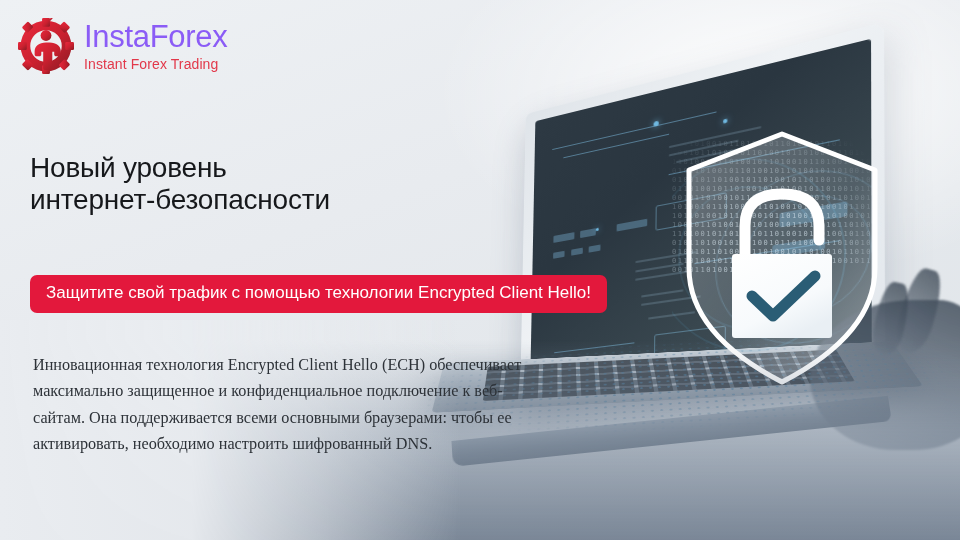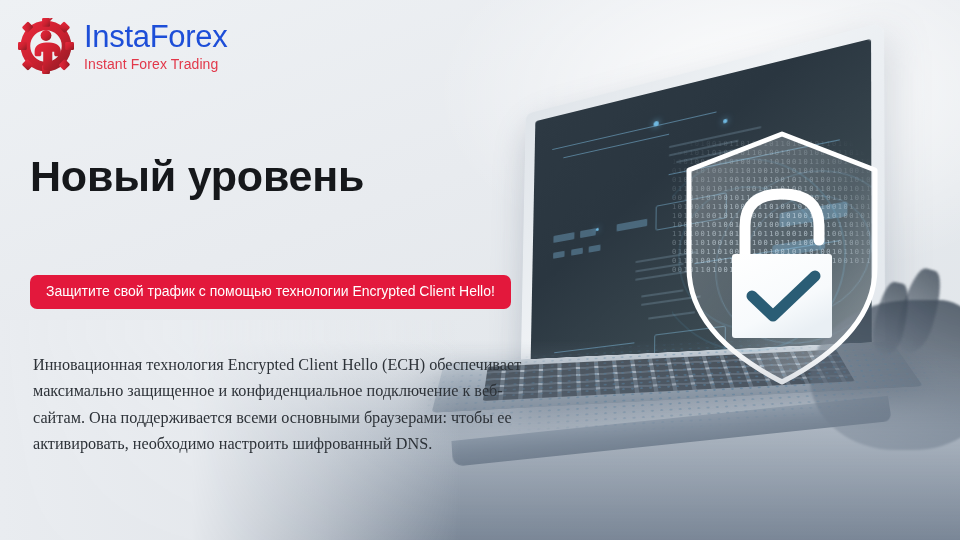--- a/index.html
+++ b/index.html
@@ -242,51 +242,51 @@
     top: 18px;
     display: flex;
     align-items: center;
     gap: 10px;
   }
   .logo-mark { width: 56px; height: 56px; display: block; }
   .logo-words { display: flex; flex-direction: column; line-height: 1; }
   .logo-name {
     font-size: 31px;
     font-weight: 400;
-    color: #1d4ed8;
+    color: #8b5cf6;
     letter-spacing: -0.3px;
   }
   .logo-tag {
     font-size: 14px;
     color: #e2384a;
     letter-spacing: 0.1px;
     margin-top: 5px;
   }
 
   .headline {
     position: absolute;
     left: 30px;
     top: 152px;
     width: 600px;
-    font-size: 43px;
-    font-weight: 700;
+    font-size: 28px;
+    font-weight: 400;
     line-height: 1.16;
     color: #16181b;
     letter-spacing: -0.2px;
   }
 
   .badge {
     position: absolute;
     left: 30px;
     top: 275px;
     background: #e3183c;
     color: #ffffff;
     border-radius: 7px;
     padding: 9px 16px 10px 16px;
-    font-size: 14px;
+    font-size: 17px;
     line-height: 1.1;
     white-space: nowrap;
   }
 
   .body-copy {
     position: absolute;
     left: 33px;
     top: 336px;
     width: 505px;
     font-size: 16.2px;
@@ -412,19 +412,20 @@
       </g>
     </svg>
     <div class="logo-words">
       <span class="logo-name">InstaForex</span>
       <span class="logo-tag">Instant Forex Trading</span>
     </div>
   </div>
 
   <div class="headline">
     <div>Новый уровень</div>
+    <div>интернет-безопасности</div>
   </div>
 
   <div class="badge">Защитите свой трафик с помощью технологии Encrypted Client Hello!</div>
 
   <p class="body-copy">Инновационная технология Encrypted Client Hello (ECH) обеспечивает максимально защищенное и конфиденциальное подключение к веб-сайтам. Она поддерживается всеми основными браузерами: чтобы ее активировать, необходимо настроить шифрованный DNS.</p>
 
 </div>
 
 </body></html>

